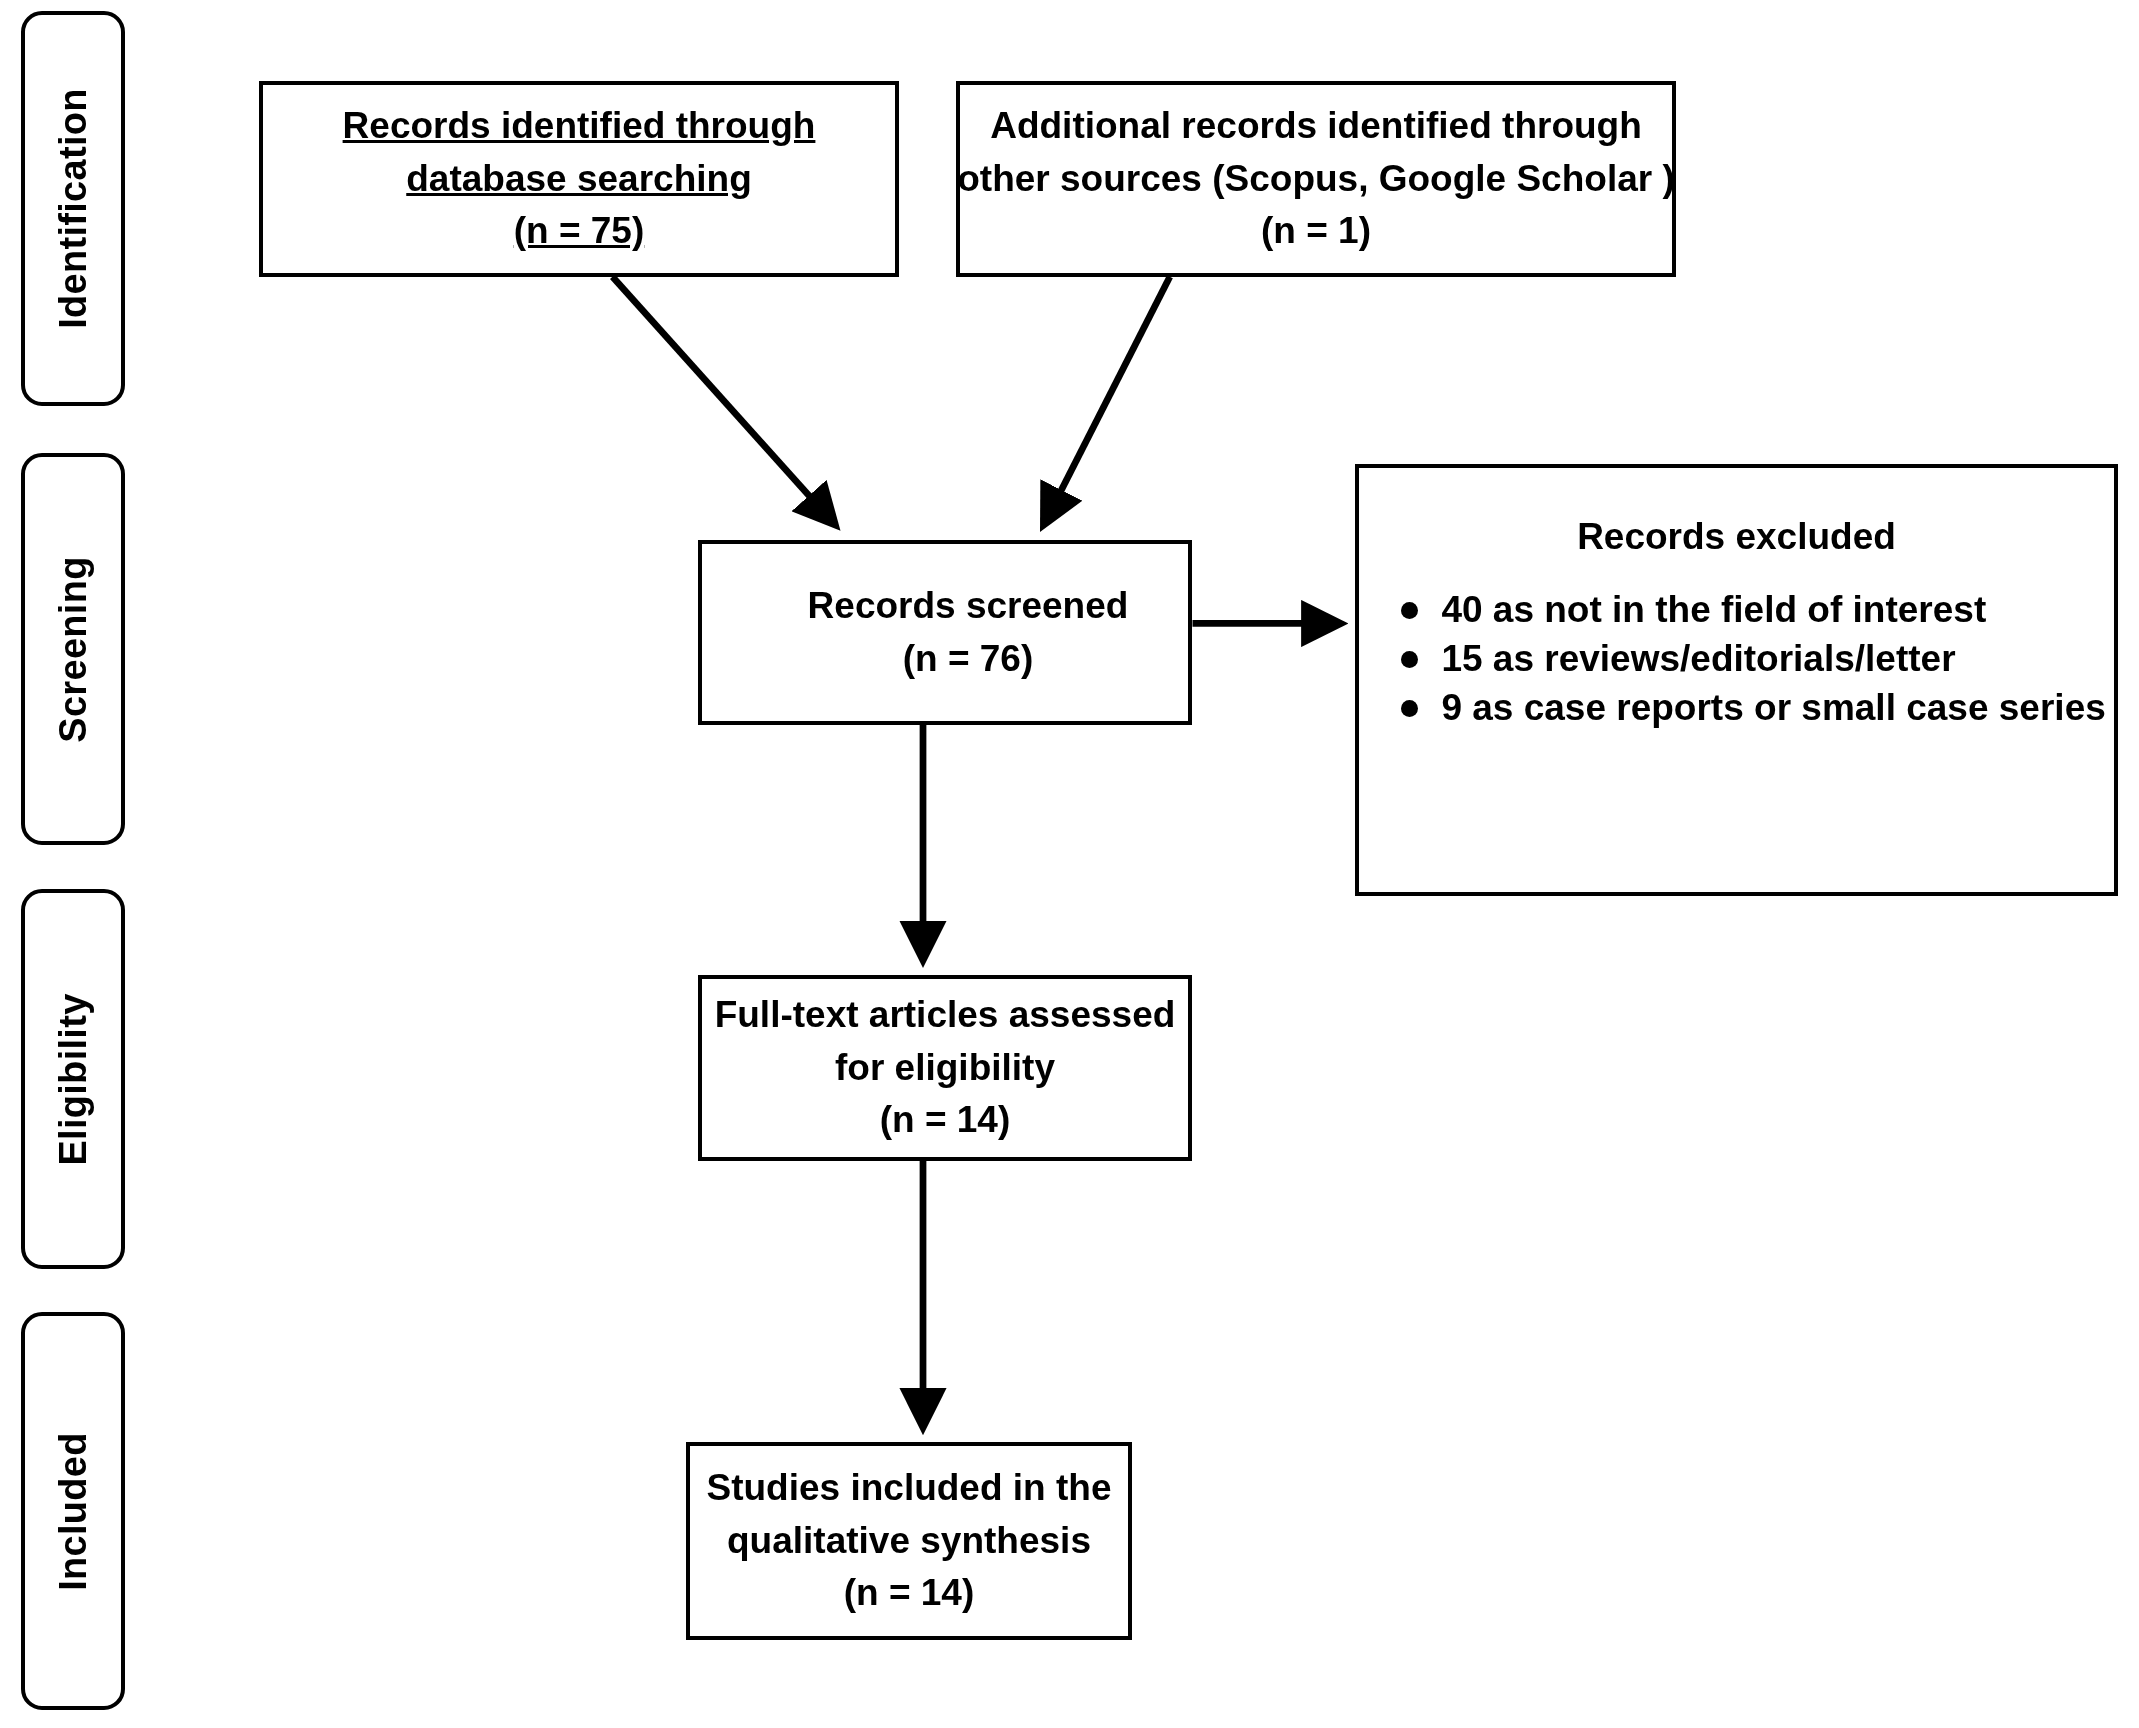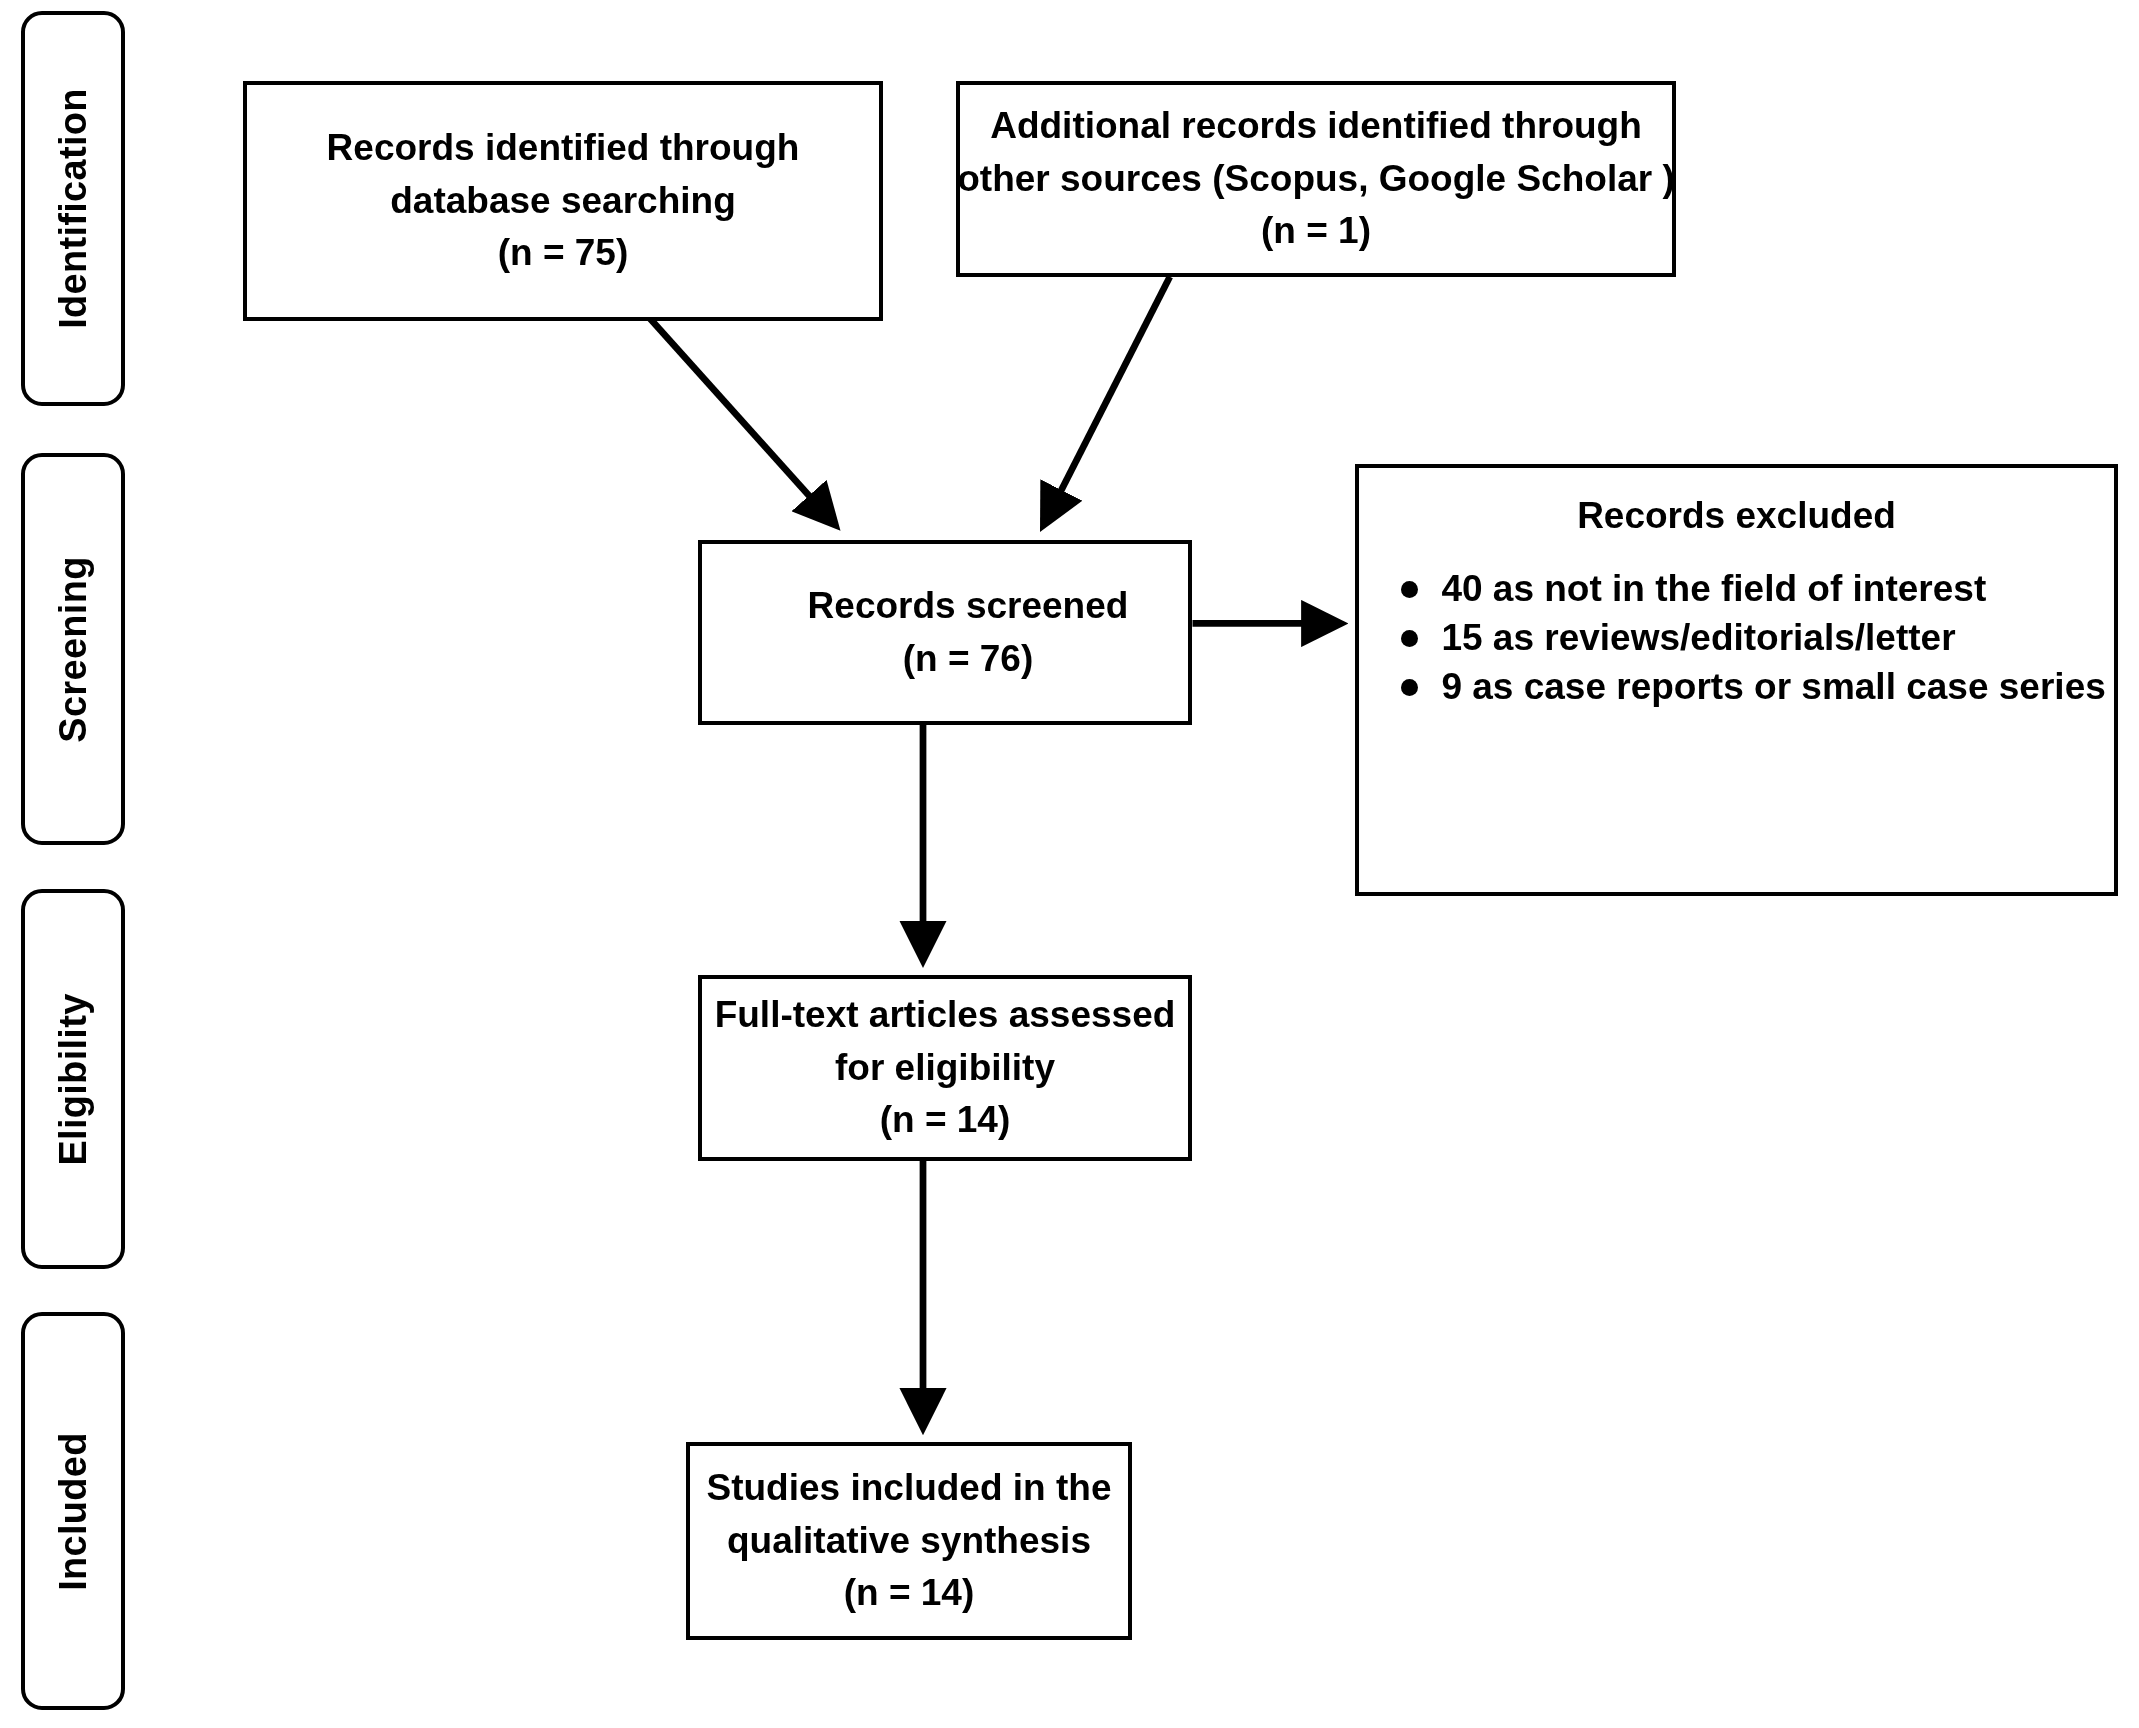--- a/index.html
+++ b/index.html
@@ -64,20 +64,21 @@
   #box-excluded {
     display: block;
     padding: 21px 18.4px 18.4px 18.4px;
   }
   #box-excluded .heading {
     text-align: center;
     font-weight: 700;
     font-size: 37px;
     line-height: 1.45;
     font-stretch: condensed;
+    margin-top: 21px;
   }
   #box-excluded ul {
     list-style: none;
     margin: 21px 0 12px 0;
     padding: 0 0 0 21px;
   }
   #box-excluded li {
     position: relative;
     font-weight: 700;
     font-size: 37px;
@@ -139,21 +140,21 @@
 
     <line x1="1910" y1="452" x2="1705" y2="855" stroke="#000000" stroke-width="11" marker-end="url(#arrowhead)"></line>
 
     <line x1="1947" y1="1018" x2="2186" y2="1018" stroke="#000000" stroke-width="11" marker-end="url(#arrowhead)"></line>
 
     <line x1="1507" y1="1140" x2="1507" y2="1565" stroke="#000000" stroke-width="11" marker-end="url(#arrowhead)"></line>
 
     <line x1="1507" y1="1895" x2="1507" y2="2328" stroke="#000000" stroke-width="11" marker-end="url(#arrowhead)"></line>
   </svg>
 
-  <div class="flow-box" style="left:243px; top:81px; width:640px; height:240px;">
+  <div class="flow-box" style="left:259px; top:81px; width:640px; height:196px;text-decoration:underline;">
     <div class="line">Records identified through</div>
     <div class="line">database searching</div>
     <div class="line">(n =  75)</div>
   </div>
 
   <div class="flow-box" style="left:956px; top:81px; width:720px; height:196px;">
     <div class="line">Additional records identified through</div>
     <div class="line">other sources (Scopus, Google Scholar )</div>
     <div class="line">(n =  1)</div>
   </div>

